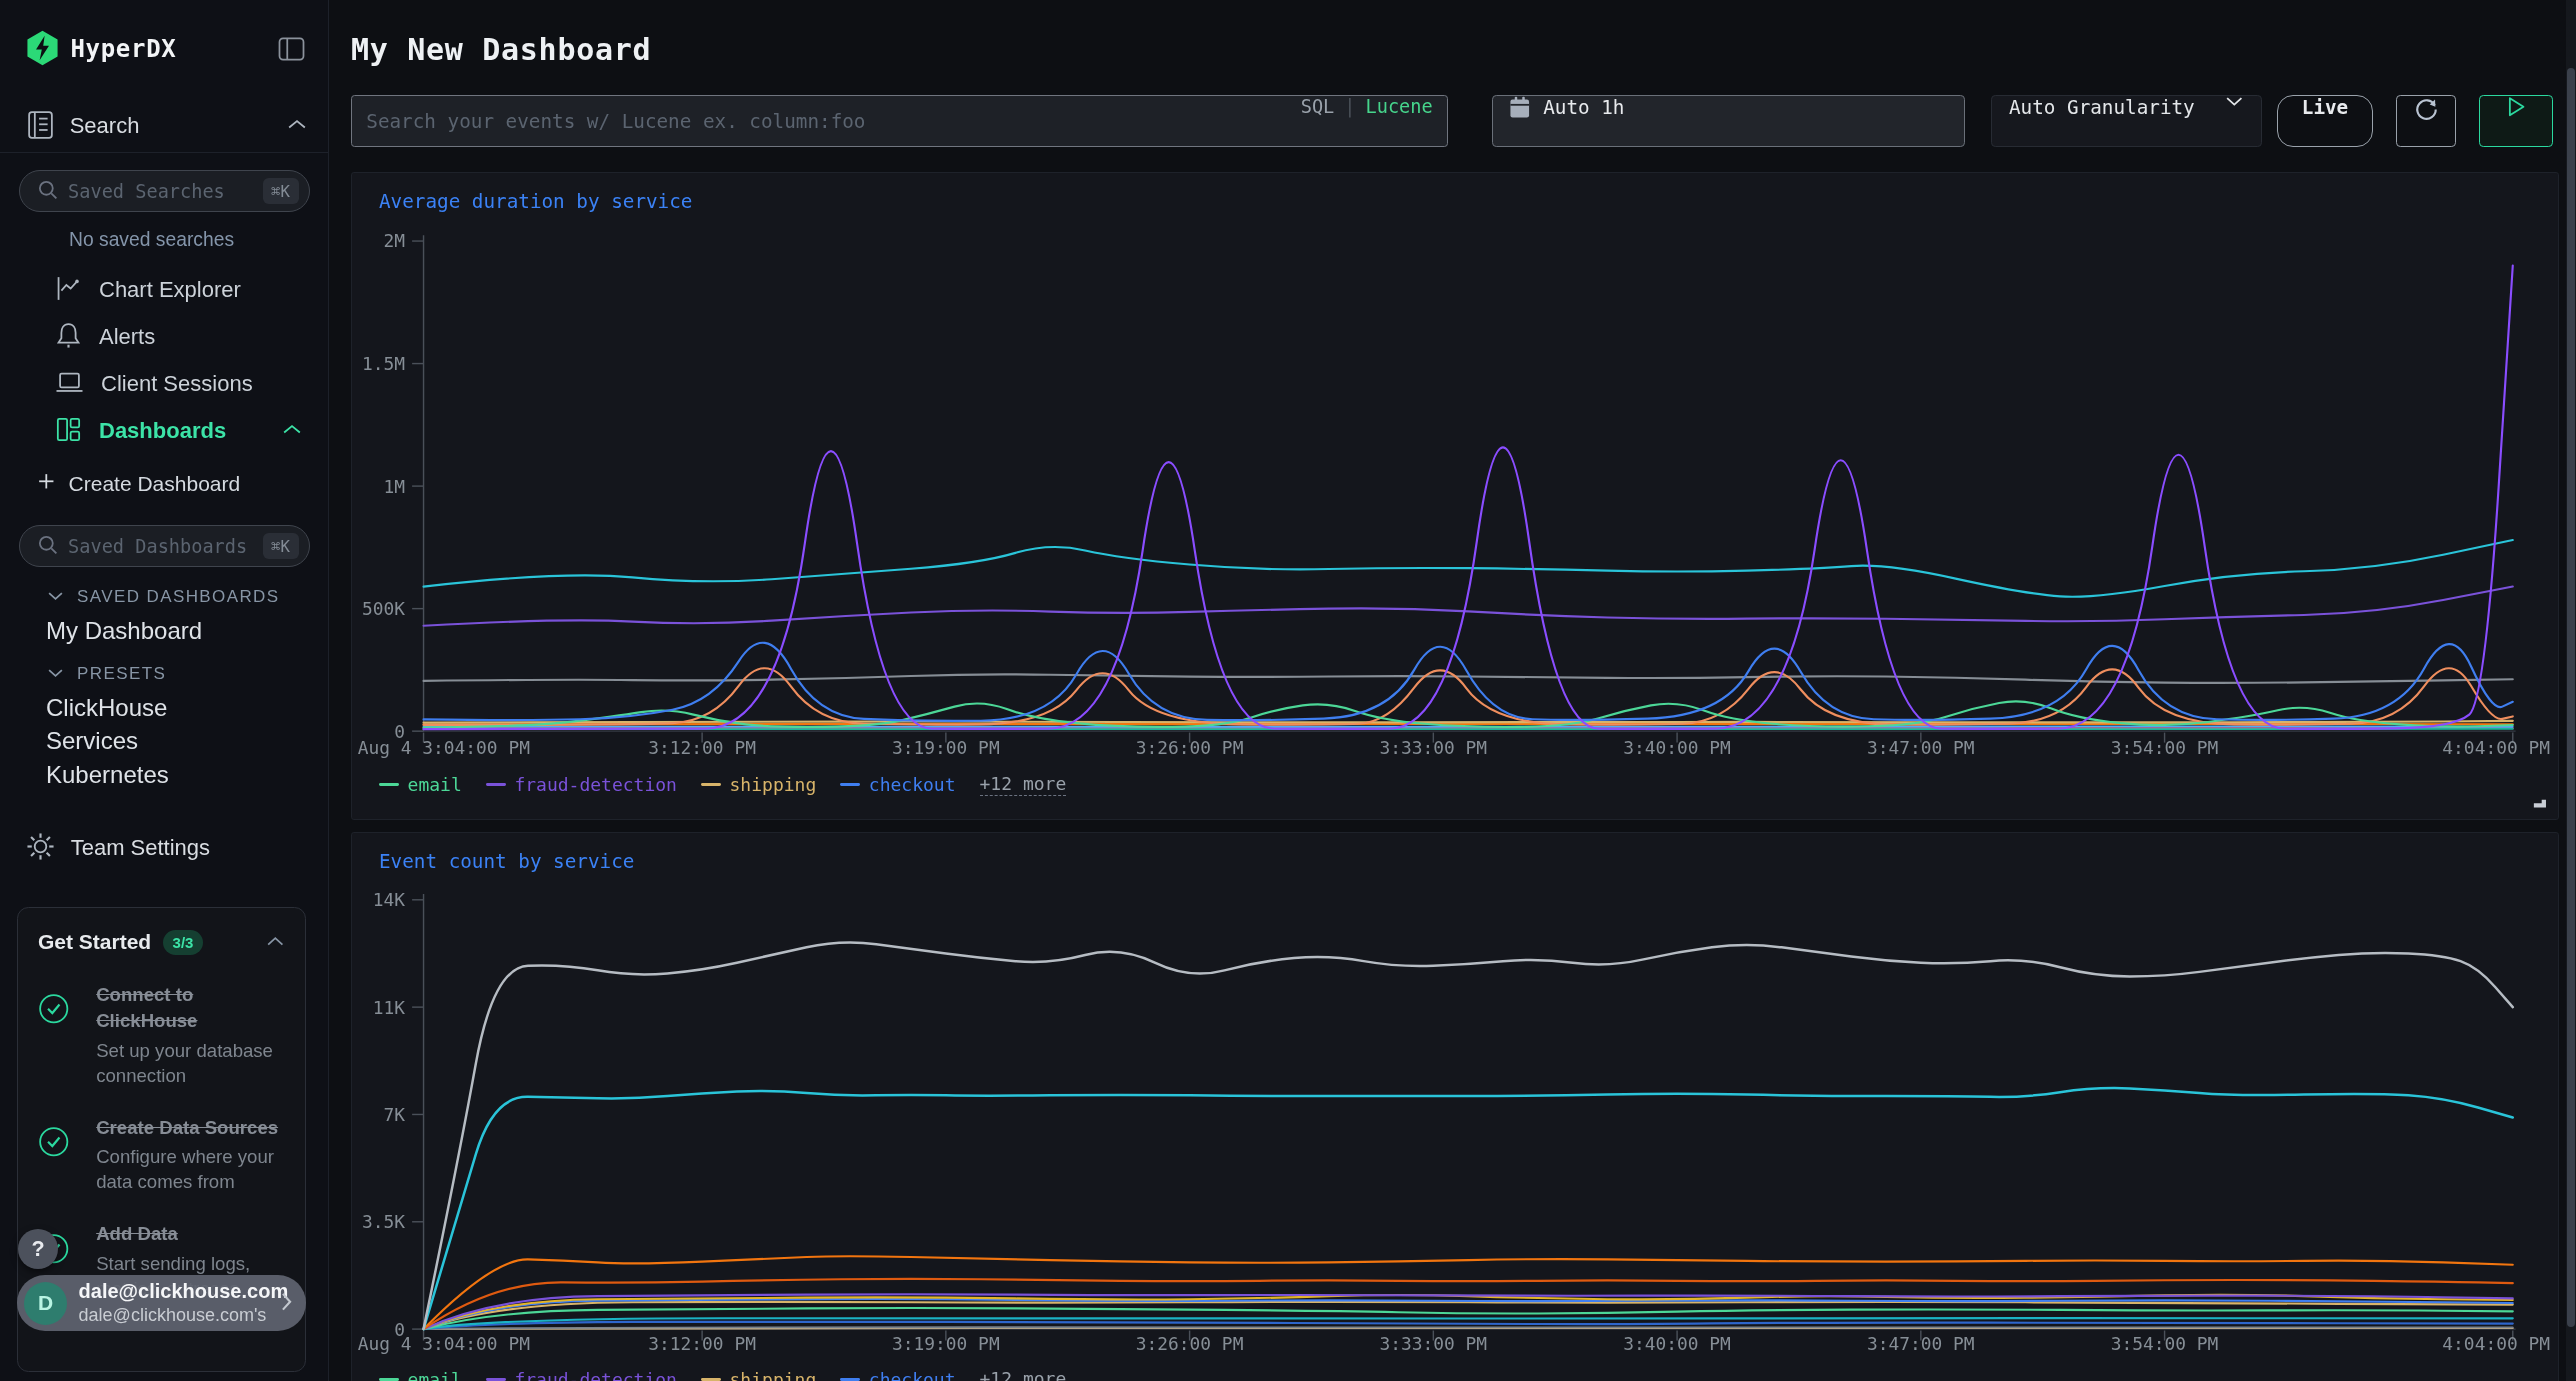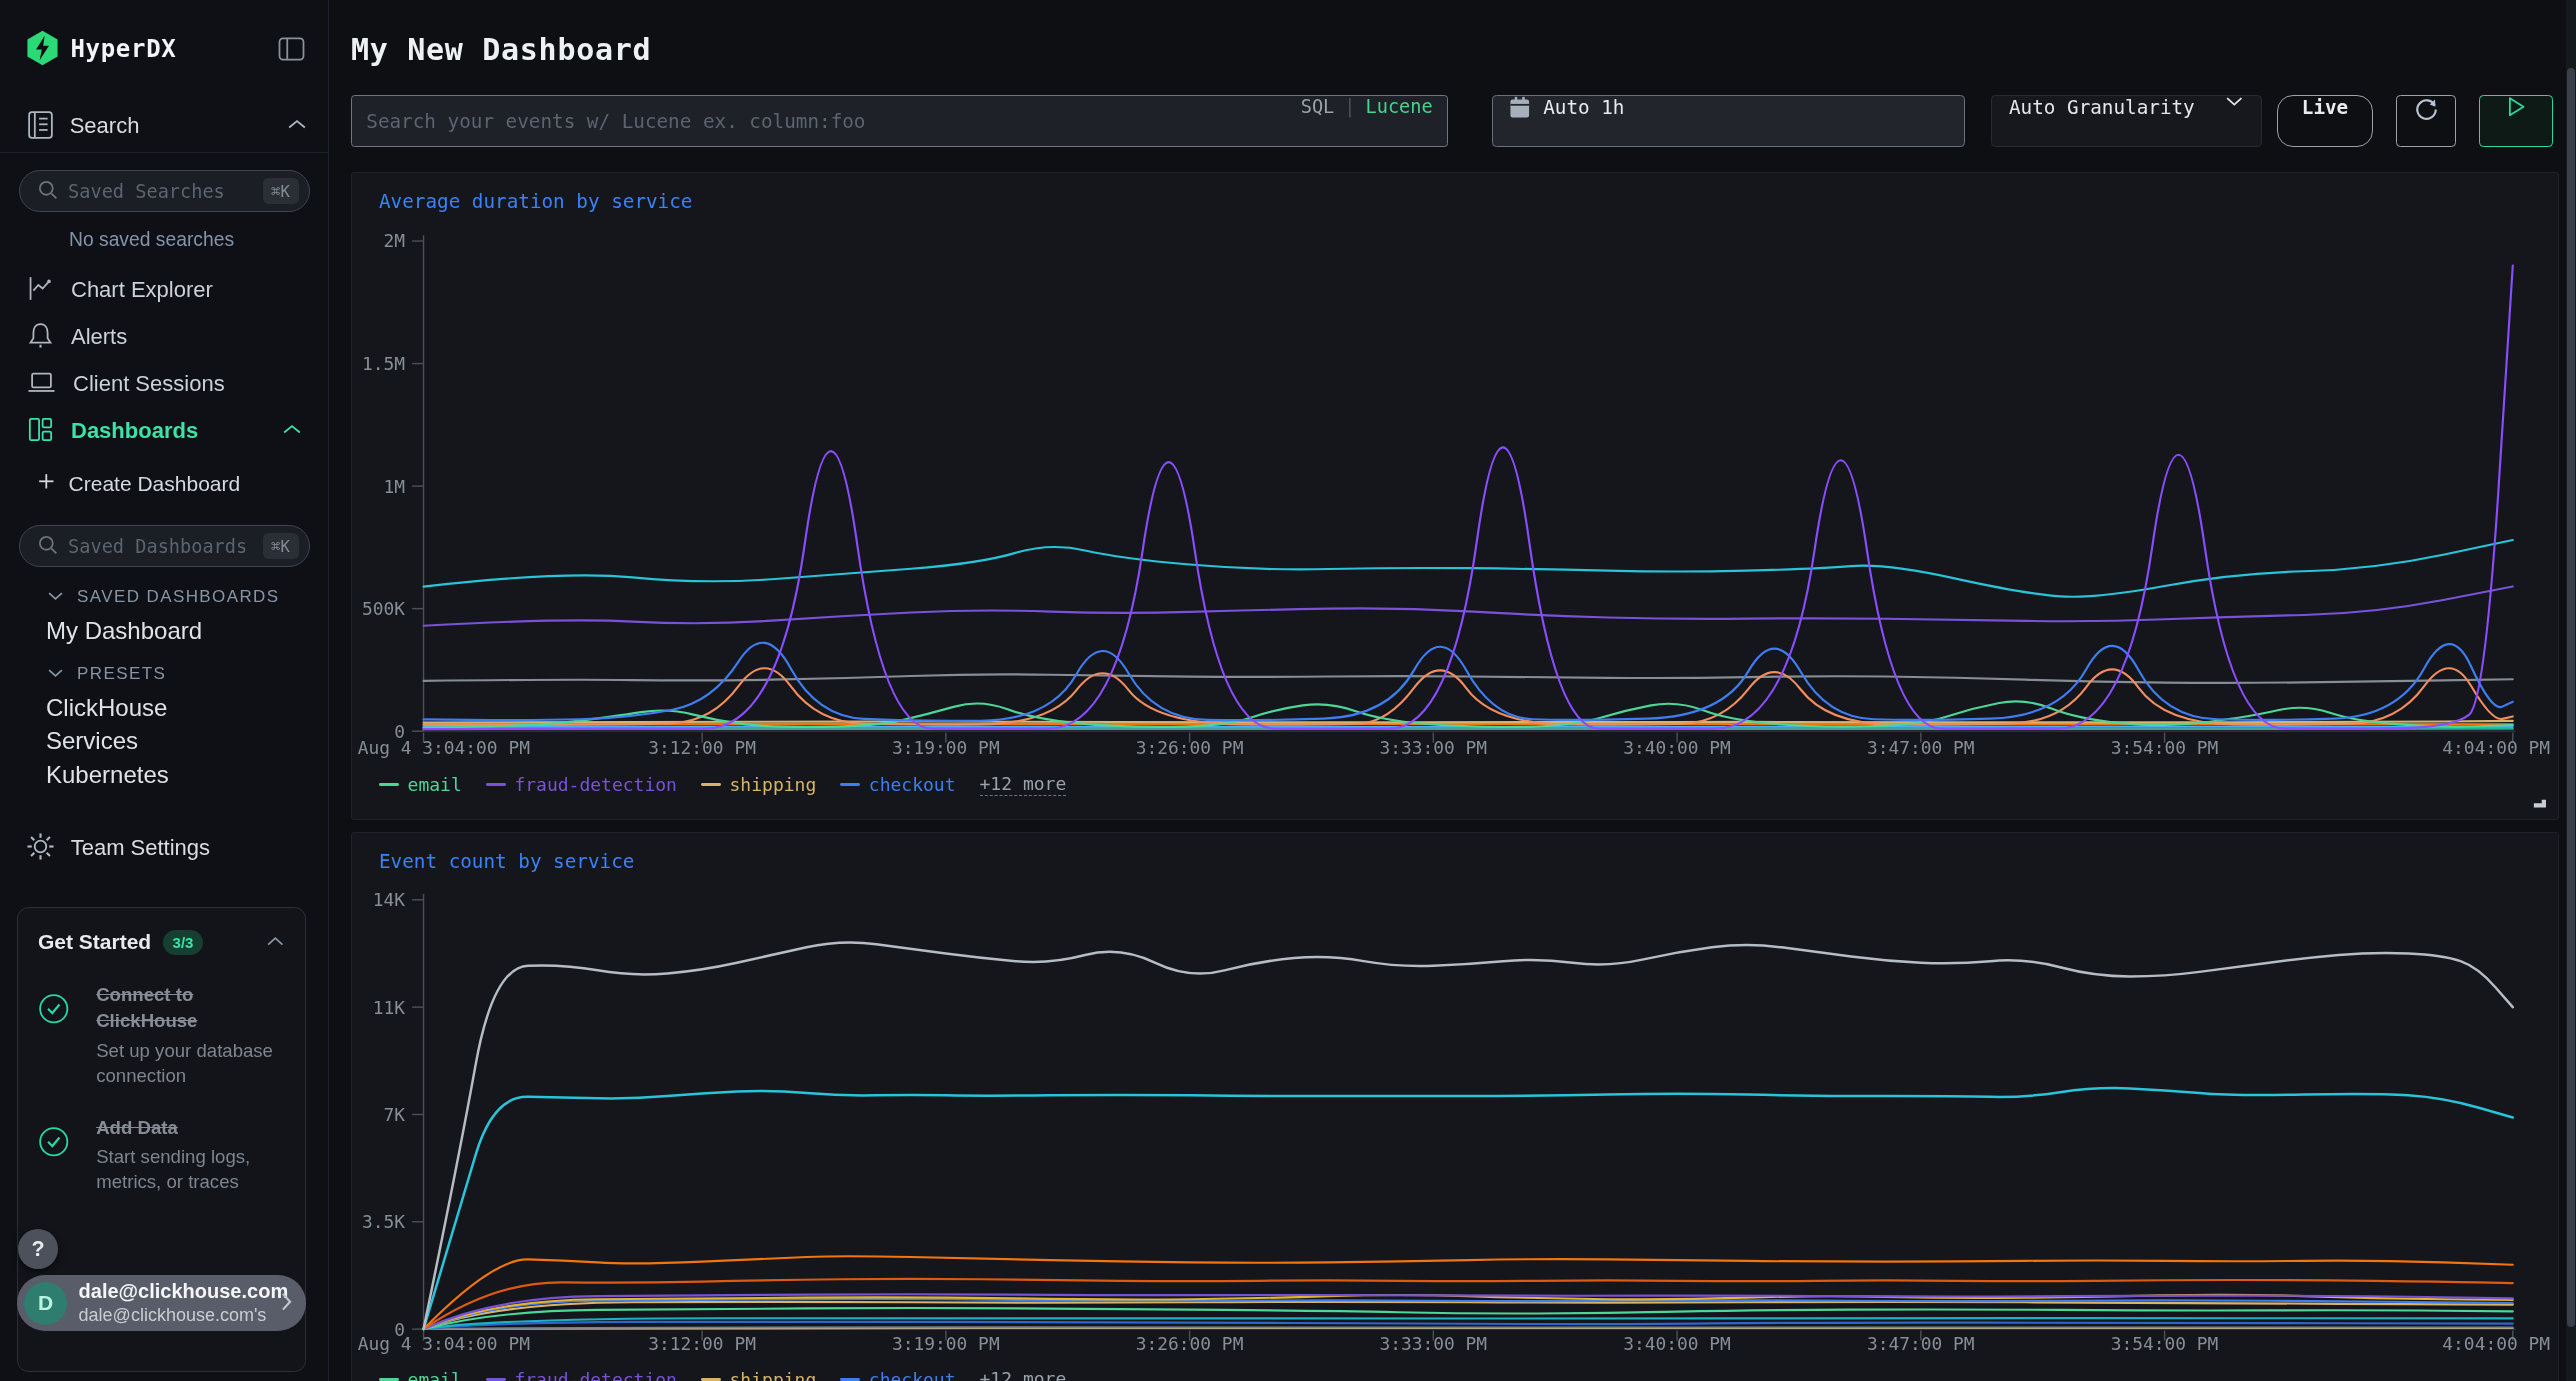--- a/index.html
+++ b/index.html
@@ -12,21 +12,21 @@
   .logo-text { font-family:"DejaVu Sans Mono","Liberation Mono",monospace; font-weight:bold; font-size:24px; color:#f2f4f6; margin-left:11.4px; letter-spacing:0.7px; flex:1; }
   .collapse-btn { width:33px; height:30px; display:flex; align-items:center; justify-content:center; cursor:pointer; }
   .side-head { position:absolute; top:107px; left:27px; right:21.5px; height:37px; display:flex; align-items:center; }
   .side-head .lbl { font-size:22px; color:#d9dde2; margin-left:15.7px; flex:1; }
   .divider { position:absolute; top:152px; left:0; width:100%; height:1.4px; background:#1d212a; }
   .search-pill { position:absolute; left:18.6px; width:291px; height:42px; background:#1b1e24; border:1.4px solid #3f444d; border-radius:21.5px; display:flex; align-items:center; padding:0 10px 0 17px; }
   .search-pill input { flex:1; background:transparent; border:none; outline:none; font-family:"DejaVu Sans Mono","Liberation Mono",monospace; font-size:18.6px; color:#aab0ba; margin-left:10px; min-width:0; }
   .search-pill input::placeholder { color:#5b6470; }
   .kbd-chip { background:#2a2e36; color:#848c96; border-radius:5.7px; font-size:15.7px; padding:3.6px 8.6px; font-family:"DejaVu Sans Mono","Liberation Mono",monospace; white-space:nowrap; }
   .empty-note { position:absolute; top:229px; left:69px; font-size:19.3px; color:#8495aa; }
-  .nav { position:absolute; top:266px; left:0; width:100%; }
+  .nav { position:absolute; top:266px; left:0; width:100%;padding-left:28px; }
   .nav-item { height:47px; display:flex; align-items:center; padding:0 26px 0 27px; cursor:pointer; }
   .nav-item .lbl { font-size:22px; color:#ccd2d9; margin-left:17px; flex:1; }
   .nav-item.active .lbl { color:#3ce3a7; font-weight:bold; }
   .create-row { position:absolute; top:472px; left:37px; height:36px; display:flex; cursor:pointer; }
   .create-row .lbl { font-size:21px; color:#d5dae0; margin-left:13px; }
   .group-head { position:absolute; left:47px; height:31.5px; display:flex; align-items:center; cursor:pointer; }
   .group-head .lbl { font-size:17px; color:#8795a5; letter-spacing:1.4px; margin-left:13px; }
   .group-item { position:absolute; left:46px; height:33px; display:flex; align-items:center; font-size:24px; color:#dfe3e8; cursor:pointer; }
   .team-row { position:absolute; top:829px; left:26px; height:37px; display:flex; align-items:center; cursor:pointer; }
   .team-row .lbl { font-size:22px; color:#d9dde2; margin-left:15.7px; }
@@ -268,20 +268,32 @@
             <circle cx="22" cy="22" r="19" fill="none" stroke="#2bd99f" stroke-width="2.5"></circle>
             <polyline points="14,22 20,28 30,16" fill="none" stroke="#2bd99f" stroke-width="3"></polyline>
           </svg>
       </span>
       <span class="gs-text">
         <div class="gs-item-title">Connect to ClickHouse</div>
         <div class="gs-item-desc">Set up your database connection</div>
       </span>
     </div>
 
+    <div class="gs-item">
+      <span class="gs-check">
+        <svg width="31.5" height="31.5" viewBox="0 0 44 44">
+            <circle cx="22" cy="22" r="19" fill="none" stroke="#2bd99f" stroke-width="2.5"></circle>
+            <polyline points="14,22 20,28 30,16" fill="none" stroke="#2bd99f" stroke-width="3"></polyline>
+          </svg>
+      </span>
+      <span class="gs-text">
+        <div class="gs-item-title">Create Data Sources</div>
+        <div class="gs-item-desc">Configure where your data comes from</div>
+      </span>
+    </div>
 
     <div class="gs-item">
       <span class="gs-check">
         <svg width="31.5" height="31.5" viewBox="0 0 44 44">
             <circle cx="22" cy="22" r="19" fill="none" stroke="#2bd99f" stroke-width="2.5"></circle>
             <polyline points="14,22 20,28 30,16" fill="none" stroke="#2bd99f" stroke-width="3"></polyline>
           </svg>
       </span>
       <span class="gs-text">
         <div class="gs-item-title">Add Data</div>

